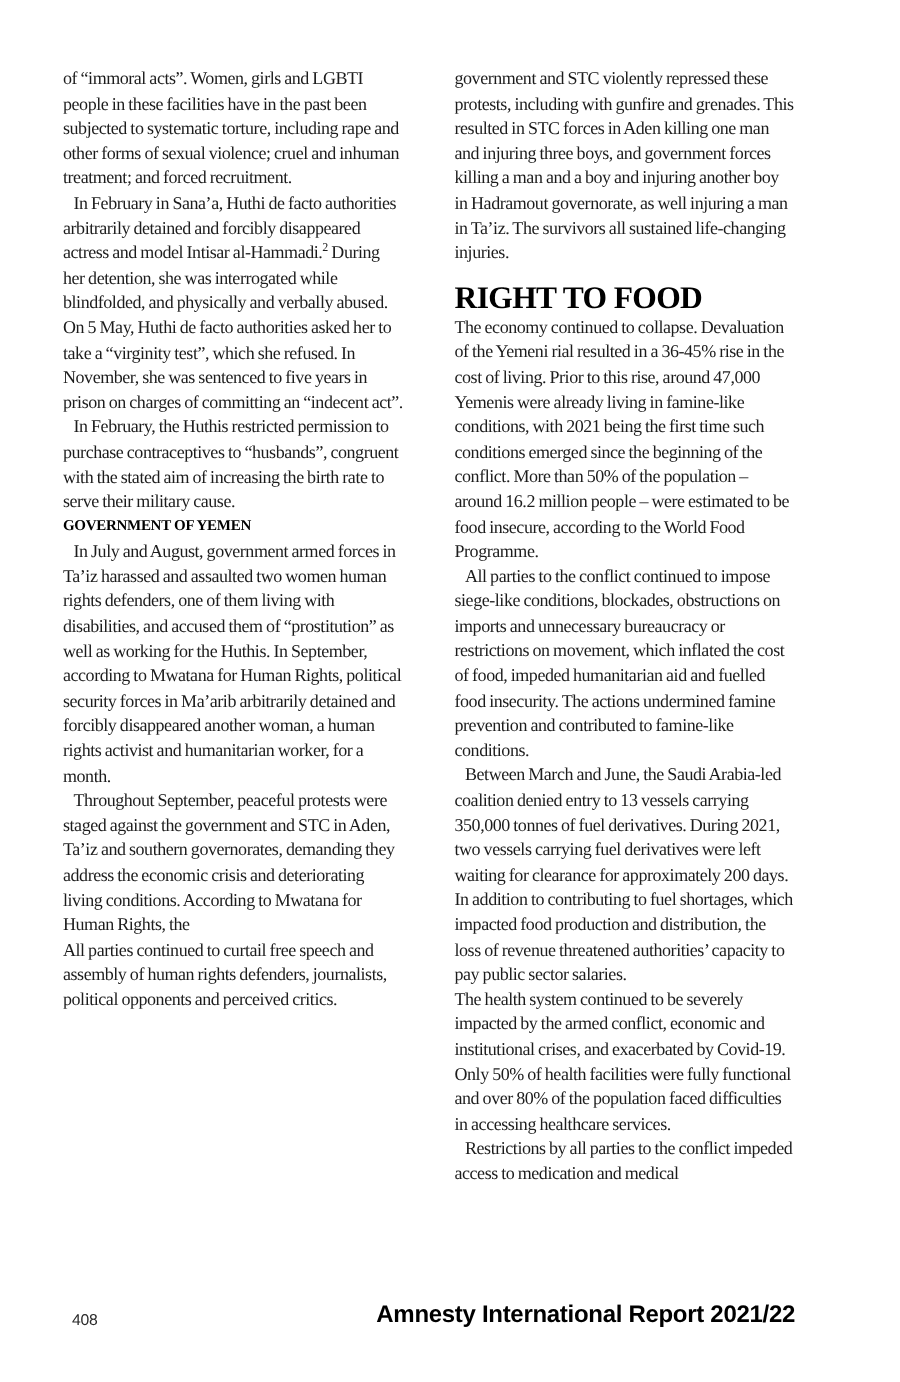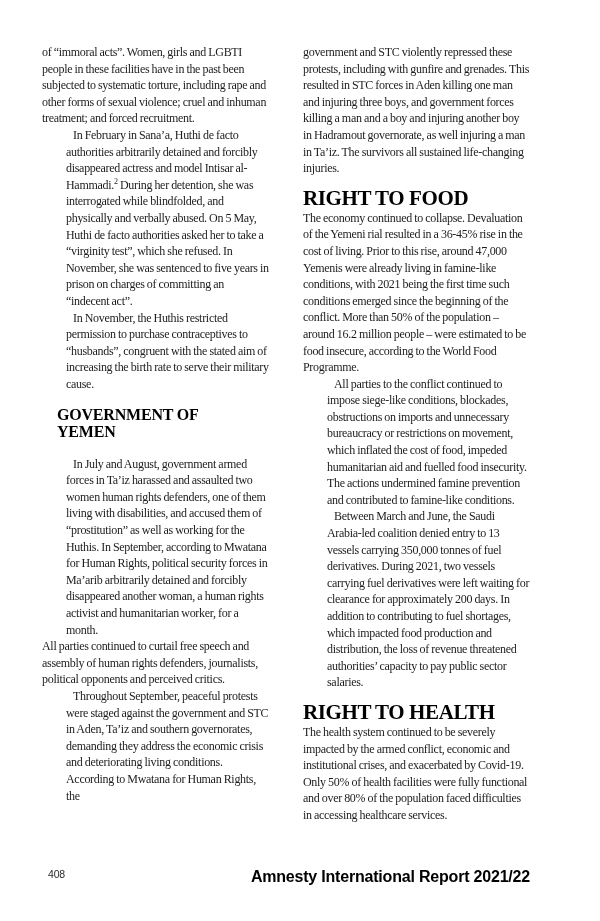--- a/index.html
+++ b/index.html
@@ -33,55 +33,54 @@
     margin: 0;
     font-size: 12px;
     line-height: 16.6px;
     letter-spacing: -0.3px;
     word-spacing: -0.4px;
     color: #1c1c1c;
     text-align: left;
   }
   .body-para.indent {
     text-indent: 7px;
-    margin-left: 24px;
   }
   .body-para sup {
     font-size: 8px;
     line-height: 0;
     vertical-align: super;
   }
   h2.section-heading {
     margin: 13px 0 3px 0;
     font-size: 21px;
     line-height: 17px;
     font-weight: 700;
     font-stretch: condensed;
     letter-spacing: -0.4px;
     color: #000000;
     text-transform: uppercase;
   }
   h3.subsection-heading {
-    margin: 15px;
-    font-size: 16px;
+    margin: 0;
+    font-size: 10px;
     line-height: 16.6px;
     font-weight: 700;
     font-stretch: condensed;
     letter-spacing: -0.2px;
     color: #000000;
     text-transform: uppercase;
   }
   .footer {
     position: absolute;
     left: 48px;
     top: 868px;
     width: 482px;
     display: flex;
     justify-content: space-between;
-    align-items: flex-start;
+    align-items: flex-end;
   }
   .page-number {
     font-size: 10.5px;
     letter-spacing: -0.2px;
     color: #2a2a2a;
   }
   .report-title {
     font-size: 16px;
     font-weight: 700;
     font-stretch: condensed;
@@ -92,35 +91,35 @@
 </head>
 <body>
 
 <div class="page">
 
   <div class="content">
 
     <div class="column">
       <p class="body-para">of “immoral acts”. Women, girls and LGBTI people in these facilities have in the past been subjected to systematic torture, including rape and other forms of sexual violence; cruel and inhuman treatment; and forced recruitment.</p>
       <p class="body-para indent"><span>In February in Sana’a, Huthi de facto authorities arbitrarily detained and forcibly disappeared actress and model Intisar al-Hammadi.</span><sup>2</sup><span> During her detention, she was interrogated while blindfolded, and physically and verbally abused. On 5 May, Huthi de facto authorities asked her to take a “virginity test”, which she refused. In November, she was sentenced to five years in prison on charges of committing an “indecent act”.</span></p>
-      <p class="body-para indent">In November, the Huthis restricted permission to purchase contraceptives to “husbands”, congruent with the stated aim of increasing the birth rate to serve their military cause.</p>
+      <p class="body-para indent">In February, the Huthis restricted permission to purchase contraceptives to “husbands”, congruent with the stated aim of increasing the birth rate to serve their military cause.</p>
       <h3 class="subsection-heading">GOVERNMENT OF YEMEN</h3>
       <p class="body-para indent">In July and August, government armed forces in Ta’iz harassed and assaulted two women human rights defenders, one of them living with disabilities, and accused them of “prostitution” as well as working for the Huthis. In September, according to Mwatana for Human Rights, political security forces in Ma’arib arbitrarily detained and forcibly disappeared another woman, a human rights activist and humanitarian worker, for a month.</p>
+      <p class="body-para indent">Throughout September, peaceful protests were staged against the government and STC in Aden, Ta’iz and southern governorates, demanding they address the economic crisis and deteriorating living conditions. According to Mwatana for Human Rights, the</p>
       <p class="body-para">All parties continued to curtail free speech and assembly of human rights defenders, journalists, political opponents and perceived critics.</p>
-      <p class="body-para indent">Throughout September, peaceful protests were staged against the government and STC in Aden, Ta’iz and southern governorates, demanding they address the economic crisis and deteriorating living conditions. According to Mwatana for Human Rights, the</p>
     </div>
 
     <div class="column">
       <p class="body-para">government and STC violently repressed these protests, including with gunfire and grenades. This resulted in STC forces in Aden killing one man and injuring three boys, and government forces killing a man and a boy and injuring another boy in Hadramout governorate, as well injuring a man in Ta’iz. The survivors all sustained life-changing injuries.</p>
       <h2 class="section-heading">RIGHT TO FOOD</h2>
       <p class="body-para">The economy continued to collapse. Devaluation of the Yemeni rial resulted in a 36-45% rise in the cost of living. Prior to this rise, around 47,000 Yemenis were already living in famine-like conditions, with 2021 being the first time such conditions emerged since the beginning of the conflict. More than 50% of the population – around 16.2 million people – were estimated to be food insecure, according to the World Food Programme.</p>
       <p class="body-para indent">All parties to the conflict continued to impose siege-like conditions, blockades, obstructions on imports and unnecessary bureaucracy or restrictions on movement, which inflated the cost of food, impeded humanitarian aid and fuelled food insecurity. The actions undermined famine prevention and contributed to famine-like conditions.</p>
       <p class="body-para indent">Between March and June, the Saudi Arabia-led coalition denied entry to 13 vessels carrying 350,000 tonnes of fuel derivatives. During 2021, two vessels carrying fuel derivatives were left waiting for clearance for approximately 200 days. In addition to contributing to fuel shortages, which impacted food production and distribution, the loss of revenue threatened authorities’ capacity to pay public sector salaries.</p>
-      <h2 class="section-heading">RIGHT TO HEALTH</h2>
       <p class="body-para">The health system continued to be severely impacted by the armed conflict, economic and institutional crises, and exacerbated by Covid-19. Only 50% of health facilities were fully functional and over 80% of the population faced difficulties in accessing healthcare services.</p>
+      <p class="body-para indent">Restrictions by all parties to the conflict impeded access to medication and medical</p>
     </div>
 
   </div>
 
   <div class="footer">
     <span class="page-number">408</span>
     <span class="report-title">Amnesty International Report 2021/22</span>
   </div>
 
 </div>

